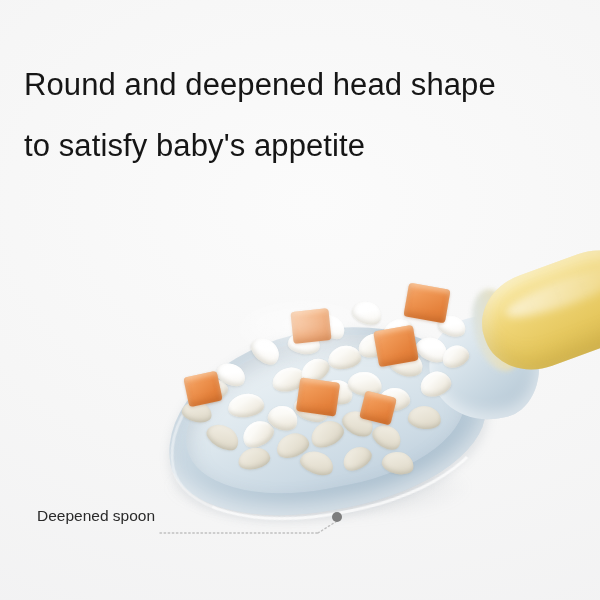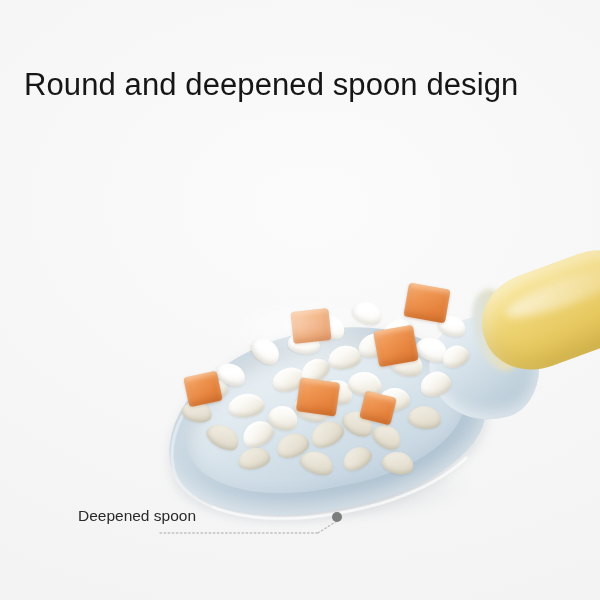--- a/index.html
+++ b/index.html
@@ -18,21 +18,21 @@
   .headline{
     position:absolute;left:24px;top:54px;width:560px;
     color:#161616;font-size:31px;line-height:61px;
     letter-spacing:.1px;white-space:nowrap;
   }
   .headline .ln{display:block;}
 
   
   .caption{
     position:absolute;left:37px;top:500px;width:200px;
-    color:#2a2a2a;font-size:15.5px;line-height:31px;text-align:center;
+    color:#2a2a2a;font-size:15.5px;line-height:31px;
   }
   .caption .ln{display:block;white-space:nowrap;}
 
   .leader{position:absolute;left:0;top:440px;width:600px;height:120px;}
 
   
   .spoon{position:absolute;left:0;top:0;width:600px;height:600px;}
 
   
   .bowl-shadow{
@@ -144,21 +144,22 @@
     background:radial-gradient(ellipse at 40% 40%, rgba(255,255,255,.55), rgba(255,255,255,0) 70%);
     filter:blur(6px);pointer-events:none;
   }
 </style>
 </head>
 <body>
 
 <div id="stage">
 
   <div class="headline">
-    <span class="ln">Round and deepened spoon design</span>
+    <span class="ln">Round and deepened head shape</span>
+    <span class="ln">to satisfy baby's appetite</span>
   </div>
 
   <div class="spoon">
     <div class="bowl-shadow"></div>
     <div class="bowl"></div>
     <div class="bowl-inner"></div>
     <div class="neck"></div>
     <div class="junction"></div>
     <div class="handle"></div>
     <div class="handle-gloss"></div>

